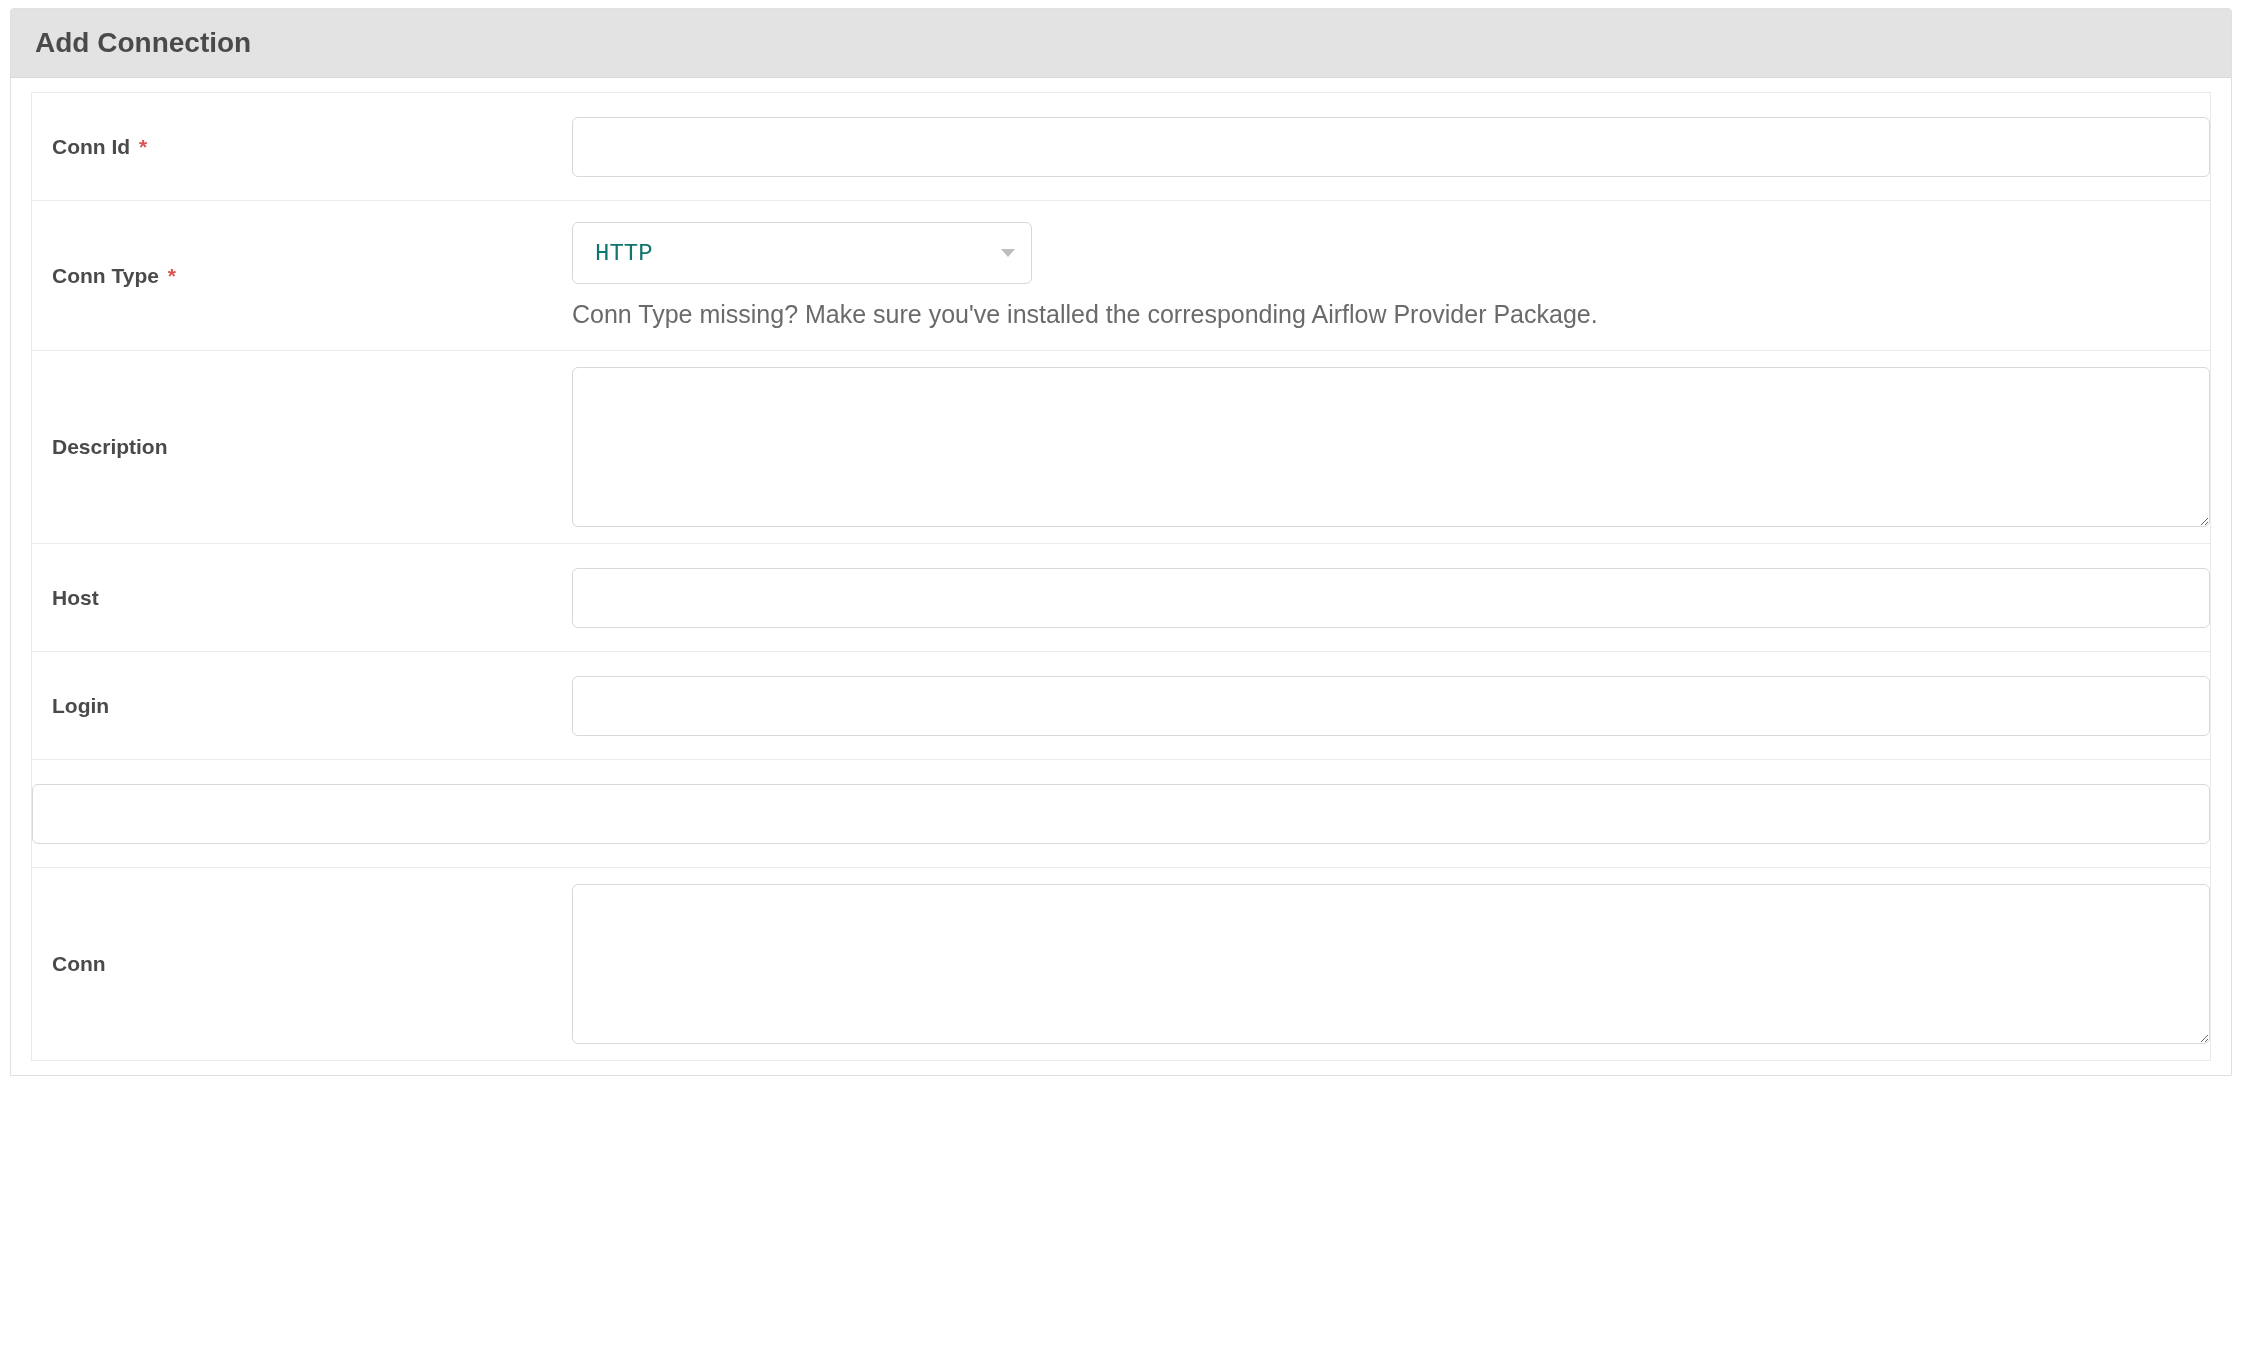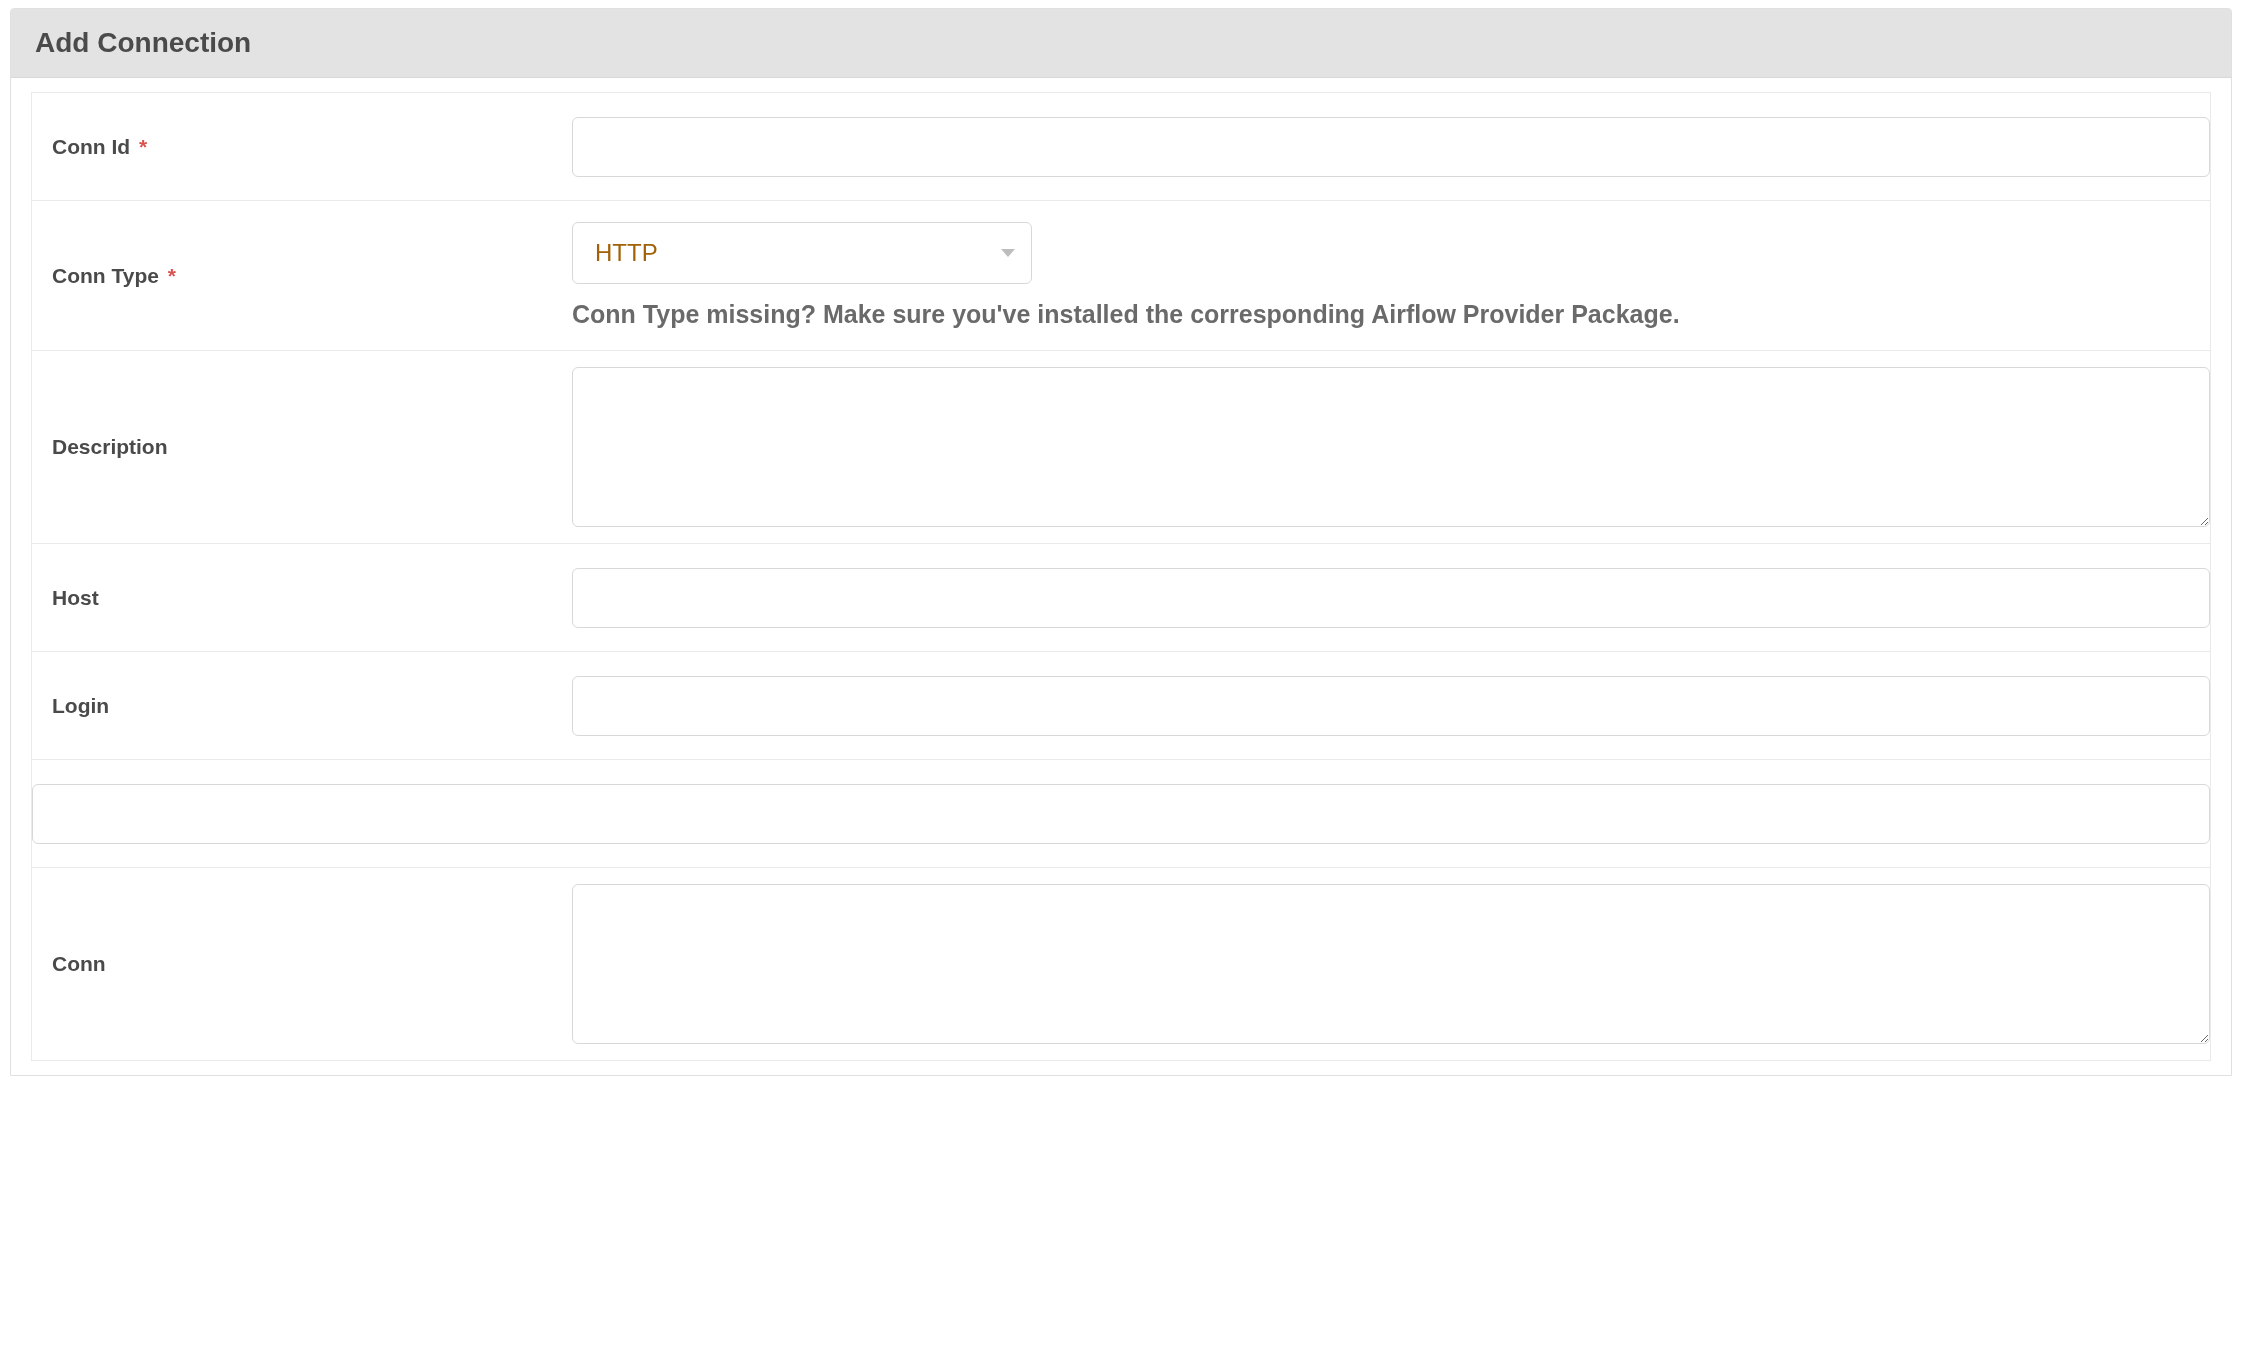--- a/index.html
+++ b/index.html
@@ -92,35 +92,35 @@
     border: 1px solid #d8d8d8;
     border-radius: 6px;
     background: #fff;
     display: flex;
     align-items: center;
     justify-content: space-between;
     padding: 0 16px 0 22px;
     cursor: pointer;
   }
   .select-text {
-    color: #a16207;
+    color: #0f766e;
     font-size: 24px;
+    font-family: Liberation Mono, monospace;
   }
   .caret {
     width: 0;
     height: 0;
     border-left: 7px solid transparent;
     border-right: 7px solid transparent;
     border-top: 8px solid #bdbdbd;
   }
   .help-text {
     margin-top: 16px;
     color: #6a6a6a;
     font-size: 25px;
-    font-weight: bold;
   }
 </style>
 </head>
 <body>
 
 <div class="page-wrapper">
   <div class="panel">
     <div class="panel-header">Add Connection</div>
     <div class="panel-body">
       <div class="form-table">

